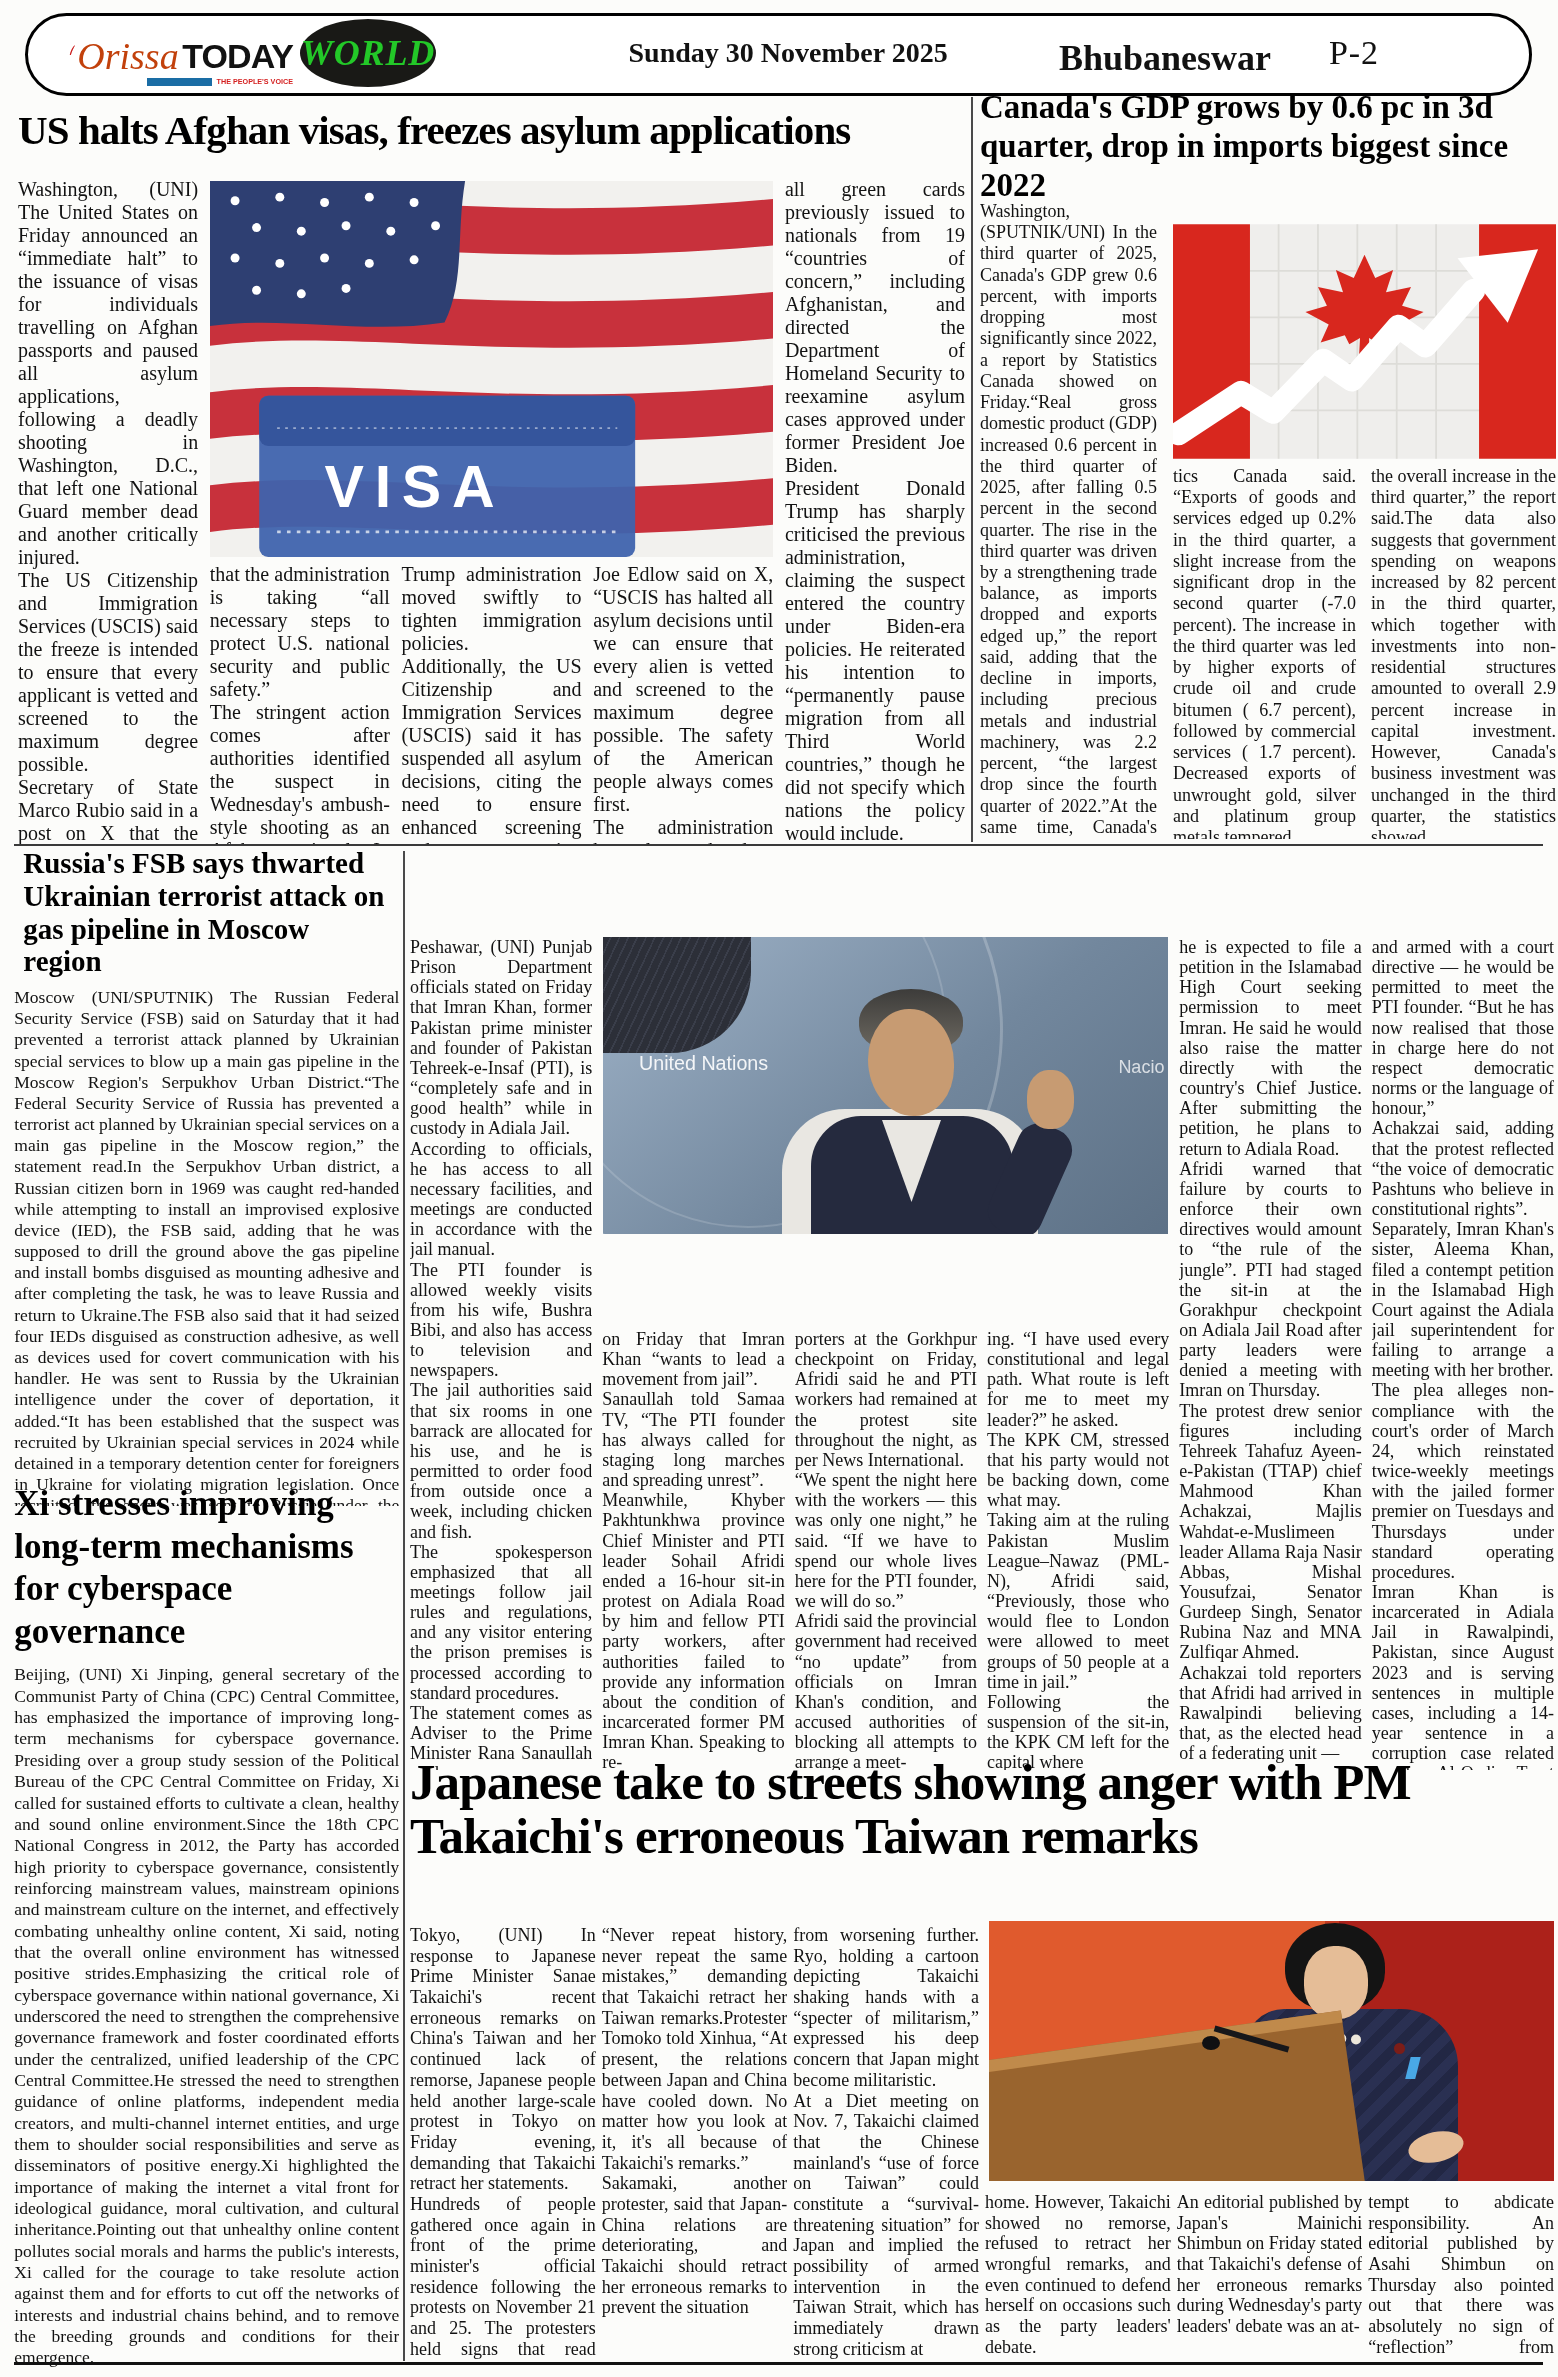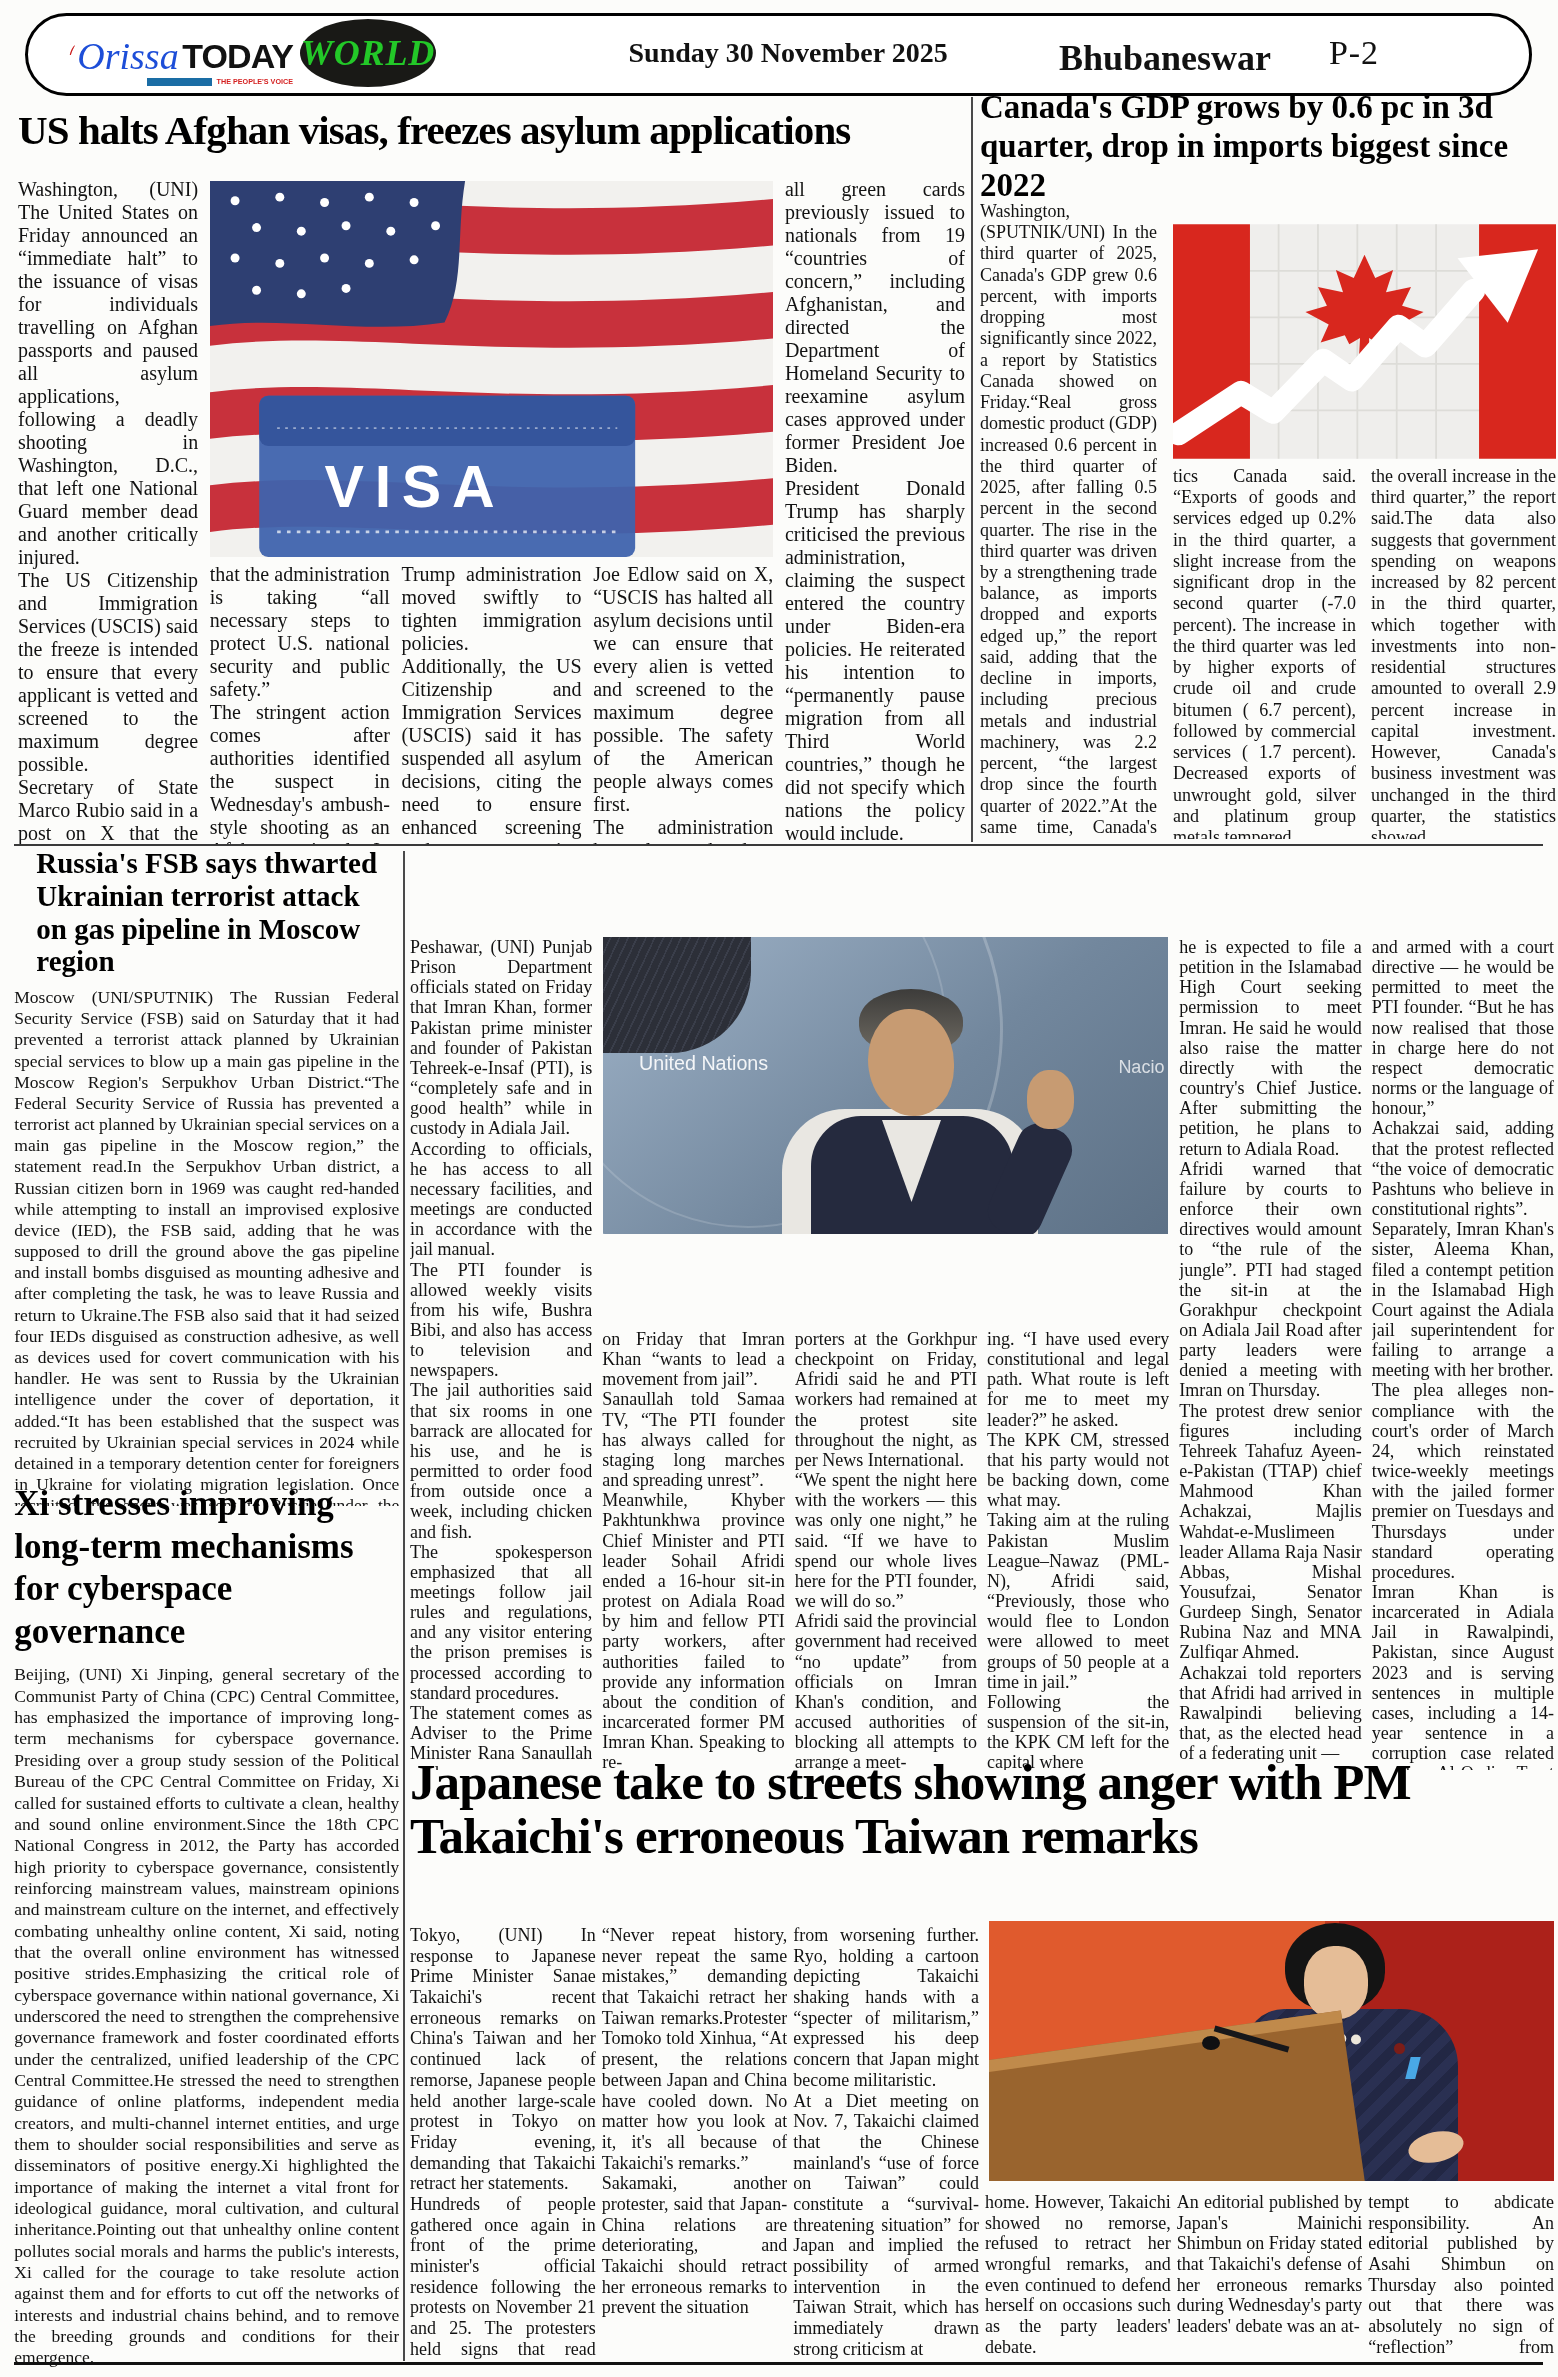--- a/index.html
+++ b/index.html
@@ -8,21 +8,21 @@
   p{margin:0;}
   .jtext{text-align:justify;}
   .hl{font-weight:bold;color:#000;text-align:left;}
 
   
   .masthead{position:absolute;left:25px;top:12.5px;width:1501px;height:77px;
             border:3.6px solid #000;border-radius:43px;background:#fff;}
   .logo{position:absolute;left:41px;top:9px;width:224px;}
   .logo-row{display:flex;align-items:flex-end;}
   .logo-feather{width:30px;height:50px;margin-right:1.8px;}
-  .brand-italic{font-style:italic;font-size:38px;color:#1d4ed8;line-height:1;}
+  .brand-italic{font-style:italic;font-size:38px;color:#c2410c;line-height:1;}
   .brand-bold{font-family:"Liberation Sans",sans-serif;font-weight:bold;font-size:34px;
               letter-spacing:-0.9px;line-height:1.05;margin-left:3.6px;}
   .logo-underline{display:flex;align-items:center;margin-top:2.7px;margin-left:32px;padding-left:46px;}
   .logo-bar{width:134px;height:8px;background:#1a6da5;}
   .logo-tag{font-family:"Liberation Sans",sans-serif;font-size:7.2px;color:#d41f1f;
             font-weight:bold;margin-left:4.5px;white-space:nowrap;}
   .world-badge{position:absolute;left:272px;top:3.6px;width:136px;height:68px;background:#191916;
                border-radius:50%;display:flex;align-items:center;justify-content:center;}
   .world-badge span{color:#23c828;font-style:italic;font-weight:bold;font-size:36px;
                     letter-spacing:0.9px;}
@@ -51,21 +51,21 @@
   .canada-col1{position:absolute;left:0;top:113px;width:177px;bottom:5.4px;overflow:hidden;
                font-size:18px;line-height:1.18;}
   .img-canada{position:absolute;left:193px;top:136px;width:383px;height:235px;overflow:hidden;}
   .canada-col2{position:absolute;left:193px;top:378px;width:183px;bottom:5.4px;overflow:hidden;
                font-size:18px;line-height:1.18;}
   .canada-col3{position:absolute;left:391px;top:378px;width:185px;bottom:5.4px;overflow:hidden;
                font-size:18px;line-height:1.18;}
 
   
   .art-russia{position:absolute;left:14.3px;top:847px;width:385px;height:632px;}
-  .hl-russia{font-size:29px;line-height:1.13;margin:0 22px;}
+  .hl-russia{font-size:29px;line-height:1.13;margin:0 9px;}
   .russia-body{margin-top:9px;font-size:17.5px;line-height:1.21;overflow:hidden;height:519px;}
 
   
   .art-xi{position:absolute;left:14.3px;top:1483px;width:385px;height:856px;}
   .hl-xi{font-size:35px;line-height:1.22;margin:0;}
   .xi-body{margin-top:10.7px;font-size:17.5px;line-height:1.22;overflow:hidden;height:707px;}
 
   
   .art-imran{position:absolute;left:410px;top:849px;width:1144px;height:921px;}
   .hl-imran{font-size:39px;line-height:1.1;margin:0;}

